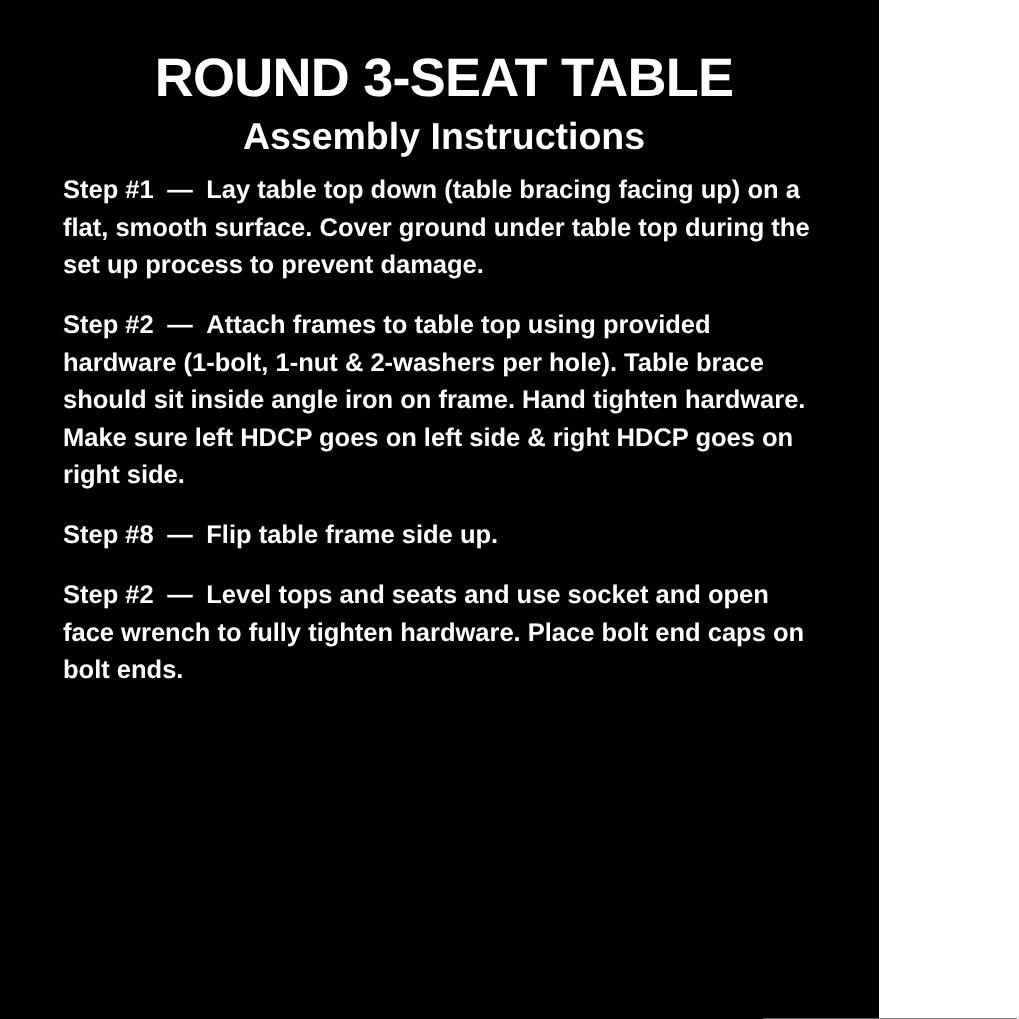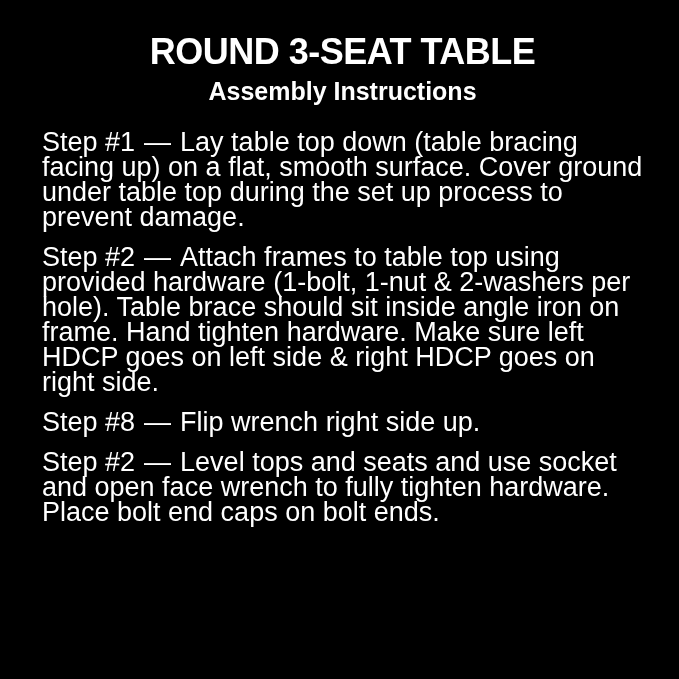--- a/index.html
+++ b/index.html
@@ -7,52 +7,52 @@
     padding: 0;
   }
   body {
     width: 679px;
     height: 679px;
     overflow: hidden;
     font-family: "Liberation Sans", sans-serif;
   }
   .page {
     box-sizing: border-box;
-    width: 679px;
+    width: 586px;
     height: 679px;
     padding: 30px 36px 0 42px;
     background: #000000;
     color: #ffffff;
     font-weight: 700;
   }
   .title {
     margin: 0 0 2px 0;
     text-align: center;
     font-size: 36px;
     line-height: 44px;
     letter-spacing: -0.5px;
     font-weight: 700;
   }
   .subtitle {
-    margin: 0 0 24px 0;
+    margin: 0 0 8px 0;
     text-align: center;
     font-size: 25px;
     line-height: 30px;
     font-weight: 700;
   }
   .steps {
     margin: 0;
     padding: 0;
     list-style: none;
   }
   .step {
     margin: 0 0 15px 0;
-    font-size: 27px;
+    font-size: 17px;
     line-height: 25px;
-    font-weight: 400;
+    font-weight: 700;
   }
   .step-sep {
     display: inline-block;
     margin: 0 9px;
   }
 </style>
 </head>
 <body>
 
 <div class="page" style="background: rgb(0, 0, 0); color: rgb(255, 255, 255);">
@@ -61,18 +61,18 @@
   <h2 class="subtitle">Assembly Instructions</h2>
 
   <div class="steps">
 
     <p class="step"><span>Step #1</span><span class="step-sep">—</span><span>Lay table top down (table bracing facing up) on a flat, smooth surface. Cover ground under table top during the set up process to prevent damage.</span></p>
 
     <p class="step"><span>Step #2</span><span class="step-sep">—</span><span>Attach frames to table top using provided hardware (1-bolt, 1-nut &amp; 2-washers per hole). Table brace should sit inside angle iron on frame. Hand tighten hardware. Make sure left HDCP goes on left side &amp; right HDCP goes on right side.</span></p>
 
 
 
-    <p class="step"><span>Step #8</span><span class="step-sep">—</span><span>Flip wrench right side up.</span></p>
+    <p class="step"><span>Step #8</span><span class="step-sep">—</span><span>Flip table frame side up.</span></p>
 
     <p class="step"><span>Step #2</span><span class="step-sep">—</span><span>Level tops and seats and use socket and open face wrench to fully tighten hardware. Place bolt end caps on bolt ends.</span></p>
 
   </div>
 </div>
 
 </body></html>

